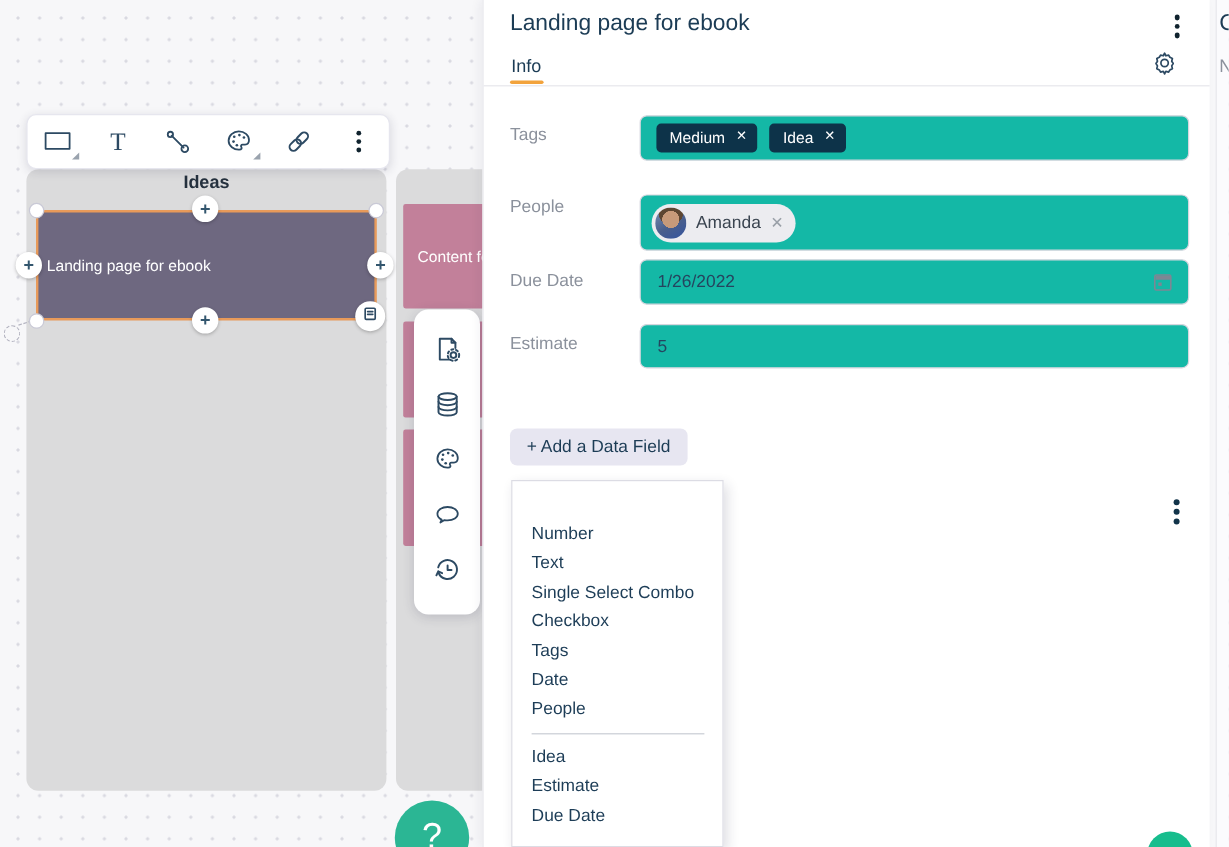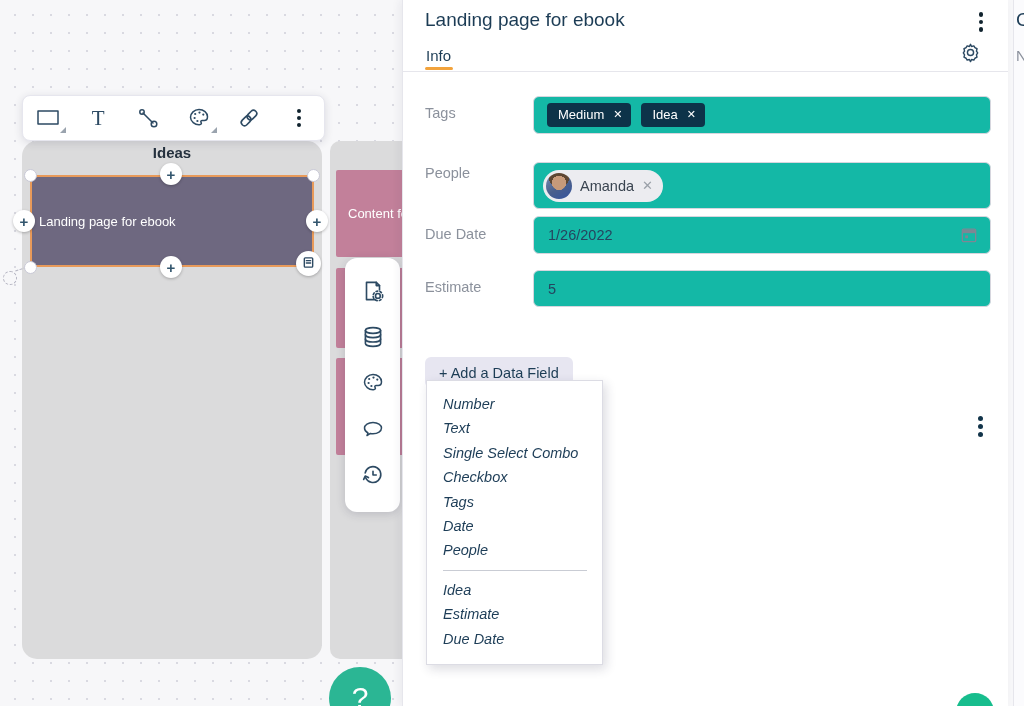--- a/index.html
+++ b/index.html
@@ -29,21 +29,21 @@
     position:absolute; right:7px; bottom:7px; width:0; height:0;
     border-left:6px solid transparent; border-bottom:6px solid #9aa3ae;
   }
   .t-glyph { font-family:"Liberation Serif", serif; font-size:21px; color:#2d4a63; line-height:1; }
   .kebab { display:flex; flex-direction:column; gap:3px; }
   .kebab i { width:4px; height:4px; border-radius:50%; background:#10232e; display:block; }
   
   .column {
     position:absolute; background:#dbdbdc; border-radius:10px;
   }
-  .col1 { left:22px; top:141px; width:300px; height:518px;border-radius:15px; }
+  .col1 { left:22px; top:141px; width:300px; height:518px; }
   .col2 { left:330px; top:141px; width:140px; height:518px; }
   .col-title { text-align:center; padding-top:3px; font-size:15px; font-weight:700; color:#25313e; }
   .card {
     position:absolute; left:8px; width:284px; background:#6e6880; border-radius:2px;
     color:#fff; font-size:13px; display:flex; align-items:center; padding-left:7px;
     cursor:pointer;
   }
   .card.selected { border:2px solid #e89a5a; }
   .pinkcard { position:absolute; left:6px; width:128px; background:#c2809a; border-radius:2px;
     color:#fff; font-size:13px; display:flex; align-items:center; padding-left:12px; cursor:pointer; }
@@ -114,23 +114,23 @@
       linear-gradient(150deg, #7a8fb5 0%, #4a5f8c 55%, #3353a0 100%);
   }
   .person-name { font-size:14.5px; color:#3a4450; }
   .person-x { color:#9aa0a8; font-size:13px; cursor:pointer; }
   .add-field-btn {
     position:absolute; left:22px; top:357px; height:31px; padding:0 14px;
     background:#e7e6f1; border:none; border-radius:6px; font-family:"Liberation Sans", sans-serif;
     font-size:14.5px; color:#1c3c55; cursor:pointer;
   }
   .dropdown {
-    position:absolute; left:23px; top:380px; width:177px;
+    position:absolute; left:23px; top:400px; width:177px;
     background:#fff; border:1px solid #dcdce4; box-shadow:3px 4px 10px rgba(40,40,70,.16);
-    padding:11px 0 13px 0; z-index:5;font-style:italic;
+    padding:32px 0 13px 0; z-index:5;
   }
   .dd-item { font-size:14.5px; color:#1d3d57; line-height:24.4px; padding-left:16px; cursor:pointer; }
   .dd-divider { height:1px; background:#c9ccd4; margin:7px 15px 7px 16px; }
   .panel-kebab2 { position:absolute; left:575px; top:416px; cursor:pointer; }
   .panel-kebab2 i { width:5px; height:5px; background:#12344a; }
   
   .neighbor {
     position:absolute; left:1013px; top:0; width:11px; height:706px;
     background:#fbfbfd; border-left:1px solid #e6e6ec; z-index:31; overflow:hidden;
   }

